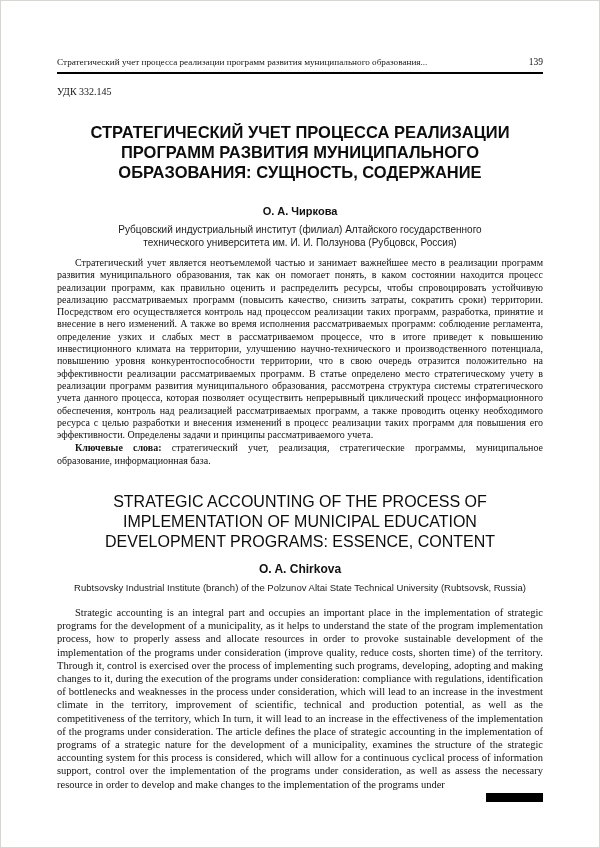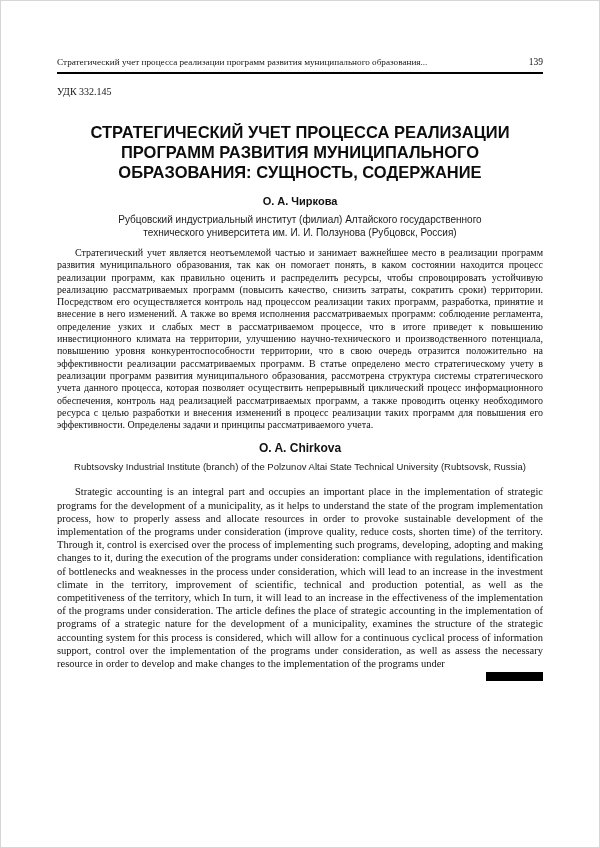--- a/index.html
+++ b/index.html
@@ -32,21 +32,21 @@
     margin: 24px auto 0 auto;
     max-width: 470px;
     font-family: "Liberation Sans", sans-serif;
     font-weight: bold;
     font-size: 16.5px;
     line-height: 20px;
     text-align: center;
     color: #0d0d0d;
   }
   .author {
-    margin-top: 13px;
+    margin-top: 23px;
     text-align: center;
     font-family: "Liberation Sans", sans-serif;
     font-weight: bold;
     font-size: 11px;
   }
   .affiliation {
     margin: 7px auto 0 auto;
     max-width: 400px;
     text-align: center;
     font-family: "Liberation Sans", sans-serif;
@@ -119,21 +119,23 @@
   </div>
 
   <h1 class="title-ru">СТРАТЕГИЧЕСКИЙ УЧЕТ ПРОЦЕССА РЕАЛИЗАЦИИ ПРОГРАММ РАЗВИТИЯ МУНИЦИПАЛЬНОГО ОБРАЗОВАНИЯ: СУЩНОСТЬ, СОДЕРЖАНИЕ</h1>
 
   <div class="author">О. А. Чиркова</div>
 
   <div class="affiliation">Рубцовский индустриальный институт (филиал) Алтайского государственного технического университета им. И. И. Ползунова (Рубцовск, Россия)</div>
 
   <p class="abstract">Стратегический учет является неотъемлемой частью и занимает важнейшее место в реализации программ развития муниципального образования, так как он помогает понять, в каком состоянии находится процесс реализации программ, как правильно оценить и распределить ресурсы, чтобы спровоцировать устойчивую реализацию рассматриваемых программ (повысить качество, снизить затраты, сократить сроки) территории. Посредством его осуществляется контроль над процессом реализации таких программ, разработка, принятие и внесение в него изменений. А также во время исполнения рассматриваемых программ: соблюдение регламента, определение узких и слабых мест в рассматриваемом процессе, что в итоге приведет к повышению инвестиционного климата на территории, улучшению научно-технического и производственного потенциала, повышению уровня конкурентоспособности территории, что в свою очередь отразится положительно на эффективности реализации рассматриваемых программ. В статье определено место стратегическому учету в реализации программ развития муниципального образования, рассмотрена структура системы стратегического учета данного процесса, которая позволяет осуществить непрерывный циклический процесс информационного обеспечения, контроль над реализацией рассматриваемых программ, а также проводить оценку необходимого ресурса с целью разработки и внесения изменений в процесс реализации таких программ для повышения его эффективности. Определены задачи и принципы рассматриваемого учета.</p>
 
+  <p class="keywords"><b>Ключевые слова:</b><span> стратегический учет, реализация, стратегические программы, муниципальное образование, информационная база.</span></p>
 
+  <h2 class="title-en">STRATEGIC ACCOUNTING OF THE PROCESS OF IMPLEMENTATION OF MUNICIPAL EDUCATION DEVELOPMENT PROGRAMS: ESSENCE, CONTENT</h2>
 
   <div class="author author-en">O. A. Chirkova</div>
 
   <div class="affiliation-en">Rubtsovsky Industrial Institute (branch) of the Polzunov Altai State Technical University (Rubtsovsk, Russia)</div>
 
   <p class="abstract abstract-en">Strategic accounting is an integral part and occupies an important place in the implementation of strategic programs for the development of a municipality, as it helps to understand the state of the program implementation process, how to properly assess and allocate resources in order to provoke sustainable development of the implementation of the programs under consideration (improve quality, reduce costs, shorten time) of the territory. Through it, control is exercised over the process of implementing such programs, developing, adopting and making changes to it, during the execution of the programs under consideration: compliance with regulations, identification of bottlenecks and weaknesses in the process under consideration, which will lead to an increase in the investment climate in the territory, improvement of scientific, technical and production potential, as well as the competitiveness of the territory, which In turn, it will lead to an increase in the effectiveness of the implementation of the programs under consideration. The article defines the place of strategic accounting in the implementation of programs of a strategic nature for the development of a municipality, examines the structure of the strategic accounting system for this process is considered, which will allow for a continuous cyclical process of information support, control over the implementation of the programs under consideration, as well as assess the necessary resource in order to develop and make changes to the implementation of the programs under</p>
 
   <div class="end-bar"></div>
 
 </div>

